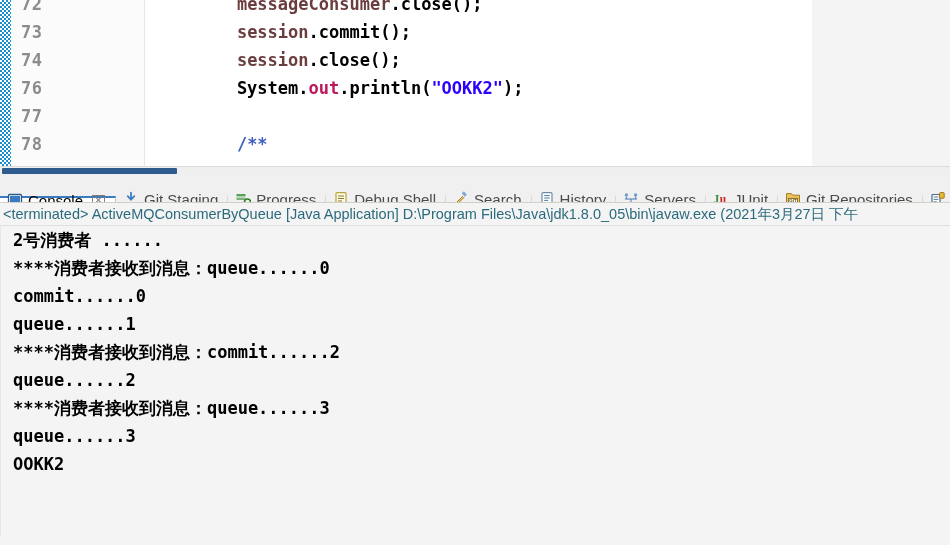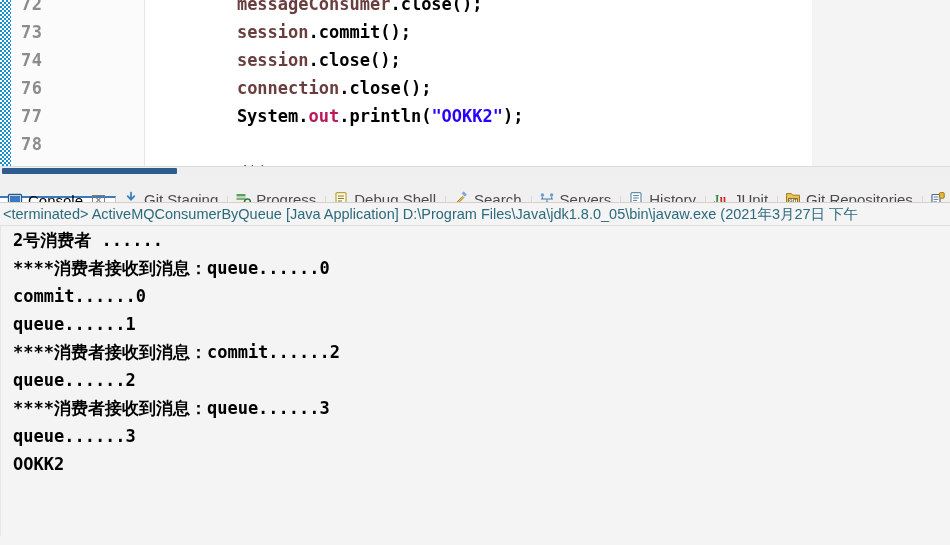--- a/index.html
+++ b/index.html
@@ -198,21 +198,20 @@
           <div class="ln">76</div>
           <div class="ln">77</div>
           <div class="ln">78</div>
         </div>
     </div>
 
     <div class="code-area" id="code-area">
         <div class="cline"><span>        </span><span class="tok-var">messageConsumer</span><span>.close();</span></div>
         <div class="cline"><span>        </span><span class="tok-var">session</span><span>.commit();</span></div>
         <div class="cline"><span>        </span><span class="tok-var">session</span><span>.close();</span></div>
-        <div class="cline"><span>        </span><span class="tok-var">connection</span><span>.close();</span></div>
         <div class="cline"><span>        System.</span><span class="tok-field">out</span><span>.println(</span><span class="tok-str">"OOKK2"</span><span>);</span></div>
         <div class="cline"><span></span></div>
         <div class="cline"><span>        </span><span class="tok-doc">/**</span></div>
       </div>
   </div>
 
   <div class="h-scroll">
     <div class="h-scroll-thumb"></div>
   </div>
 
@@ -247,37 +246,37 @@
           <path d="M5 5h6M5 7.5h6M5 10h4" stroke="#8c7a28" stroke-width="1"></path>
         </svg>
         <span>Debug Shell</span>
       </div>
       <div class="tab">
         <svg class="ticon" viewBox="0 0 16 16">
           <rect x="9" y="1.5" width="4.6" height="3" rx="0.6" transform="rotate(45 11.3 3)" fill="#7da7d9"></rect>
           <path d="M9.6 5.4 L3.2 11.8 L2 14.2 L4.4 13 L10.8 6.6 Z" fill="#e8c45a" stroke="#9c7a20" stroke-width="0.9"></path>
         </svg>
         <span>Search</span>
+      </div>
+      <div class="tab">
+        <svg class="ticon" viewBox="0 0 16 16">
+          <rect x="3" y="1.6" width="10" height="12.8" rx="1" fill="#ffffff" stroke="#6a8ca8" stroke-width="1.2"></rect>
+          <path d="M5.2 4.6h5.6M5.2 7h5.6M5.2 9.4h4" stroke="#4a7a9c" stroke-width="1"></path>
+        </svg>
+        <span>History</span>
       </div>
       <div class="tab">
         <svg class="ticon" viewBox="0 0 16 16">
           <path d="M2 8h12" stroke="#5a8cbf" stroke-width="1.2"></path>
           <circle cx="3.4" cy="4" r="1.7" fill="#6f9cc9"></circle>
           <circle cx="12.6" cy="4" r="1.7" fill="#6f9cc9"></circle>
           <circle cx="8" cy="12" r="1.7" fill="#6f9cc9"></circle>
           <path d="M3.4 5.7v2.3M12.6 5.7v2.3M8 8v2.3" stroke="#5a8cbf" stroke-width="1.1"></path>
         </svg>
         <span>Servers</span>
-      </div>
-      <div class="tab">
-        <svg class="ticon" viewBox="0 0 16 16">
-          <rect x="3" y="1.6" width="10" height="12.8" rx="1" fill="#ffffff" stroke="#6a8ca8" stroke-width="1.2"></rect>
-          <path d="M5.2 4.6h5.6M5.2 7h5.6M5.2 9.4h4" stroke="#4a7a9c" stroke-width="1"></path>
-        </svg>
-        <span>History</span>
       </div>
       <div class="tab">
         <svg class="ticon" viewBox="0 0 16 16">
           <text x="0.6" y="12.4" font-family="Liberation Serif, serif" font-size="11.5" font-weight="bold" fill="#2f8f3f">J</text>
           <text x="6.8" y="12.4" font-family="Liberation Serif, serif" font-size="11.5" font-weight="bold" fill="#cc2222">u</text>
         </svg>
         <span>JUnit</span>
       </div>
       <div class="tab">
         <svg class="ticon" viewBox="0 0 16 16">

